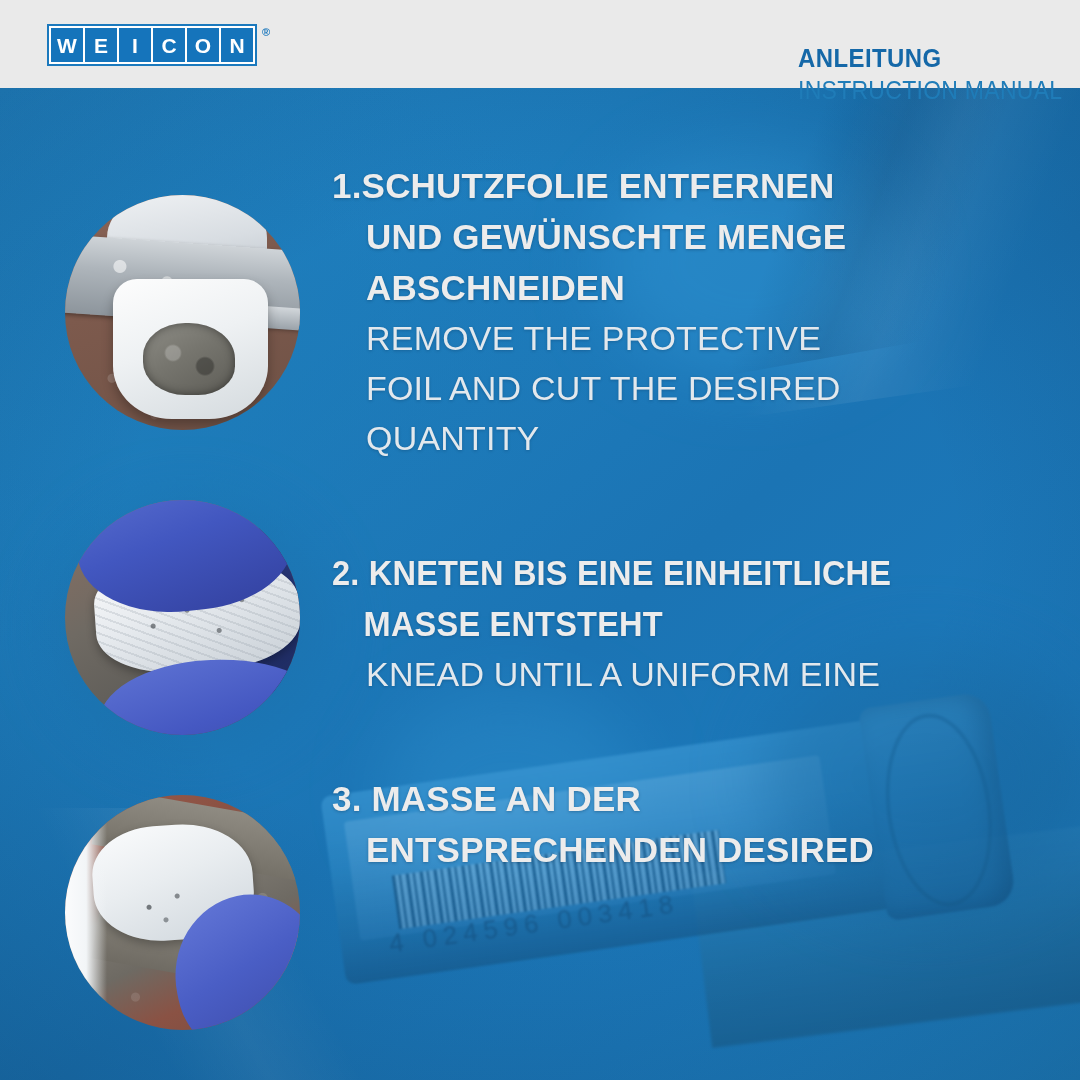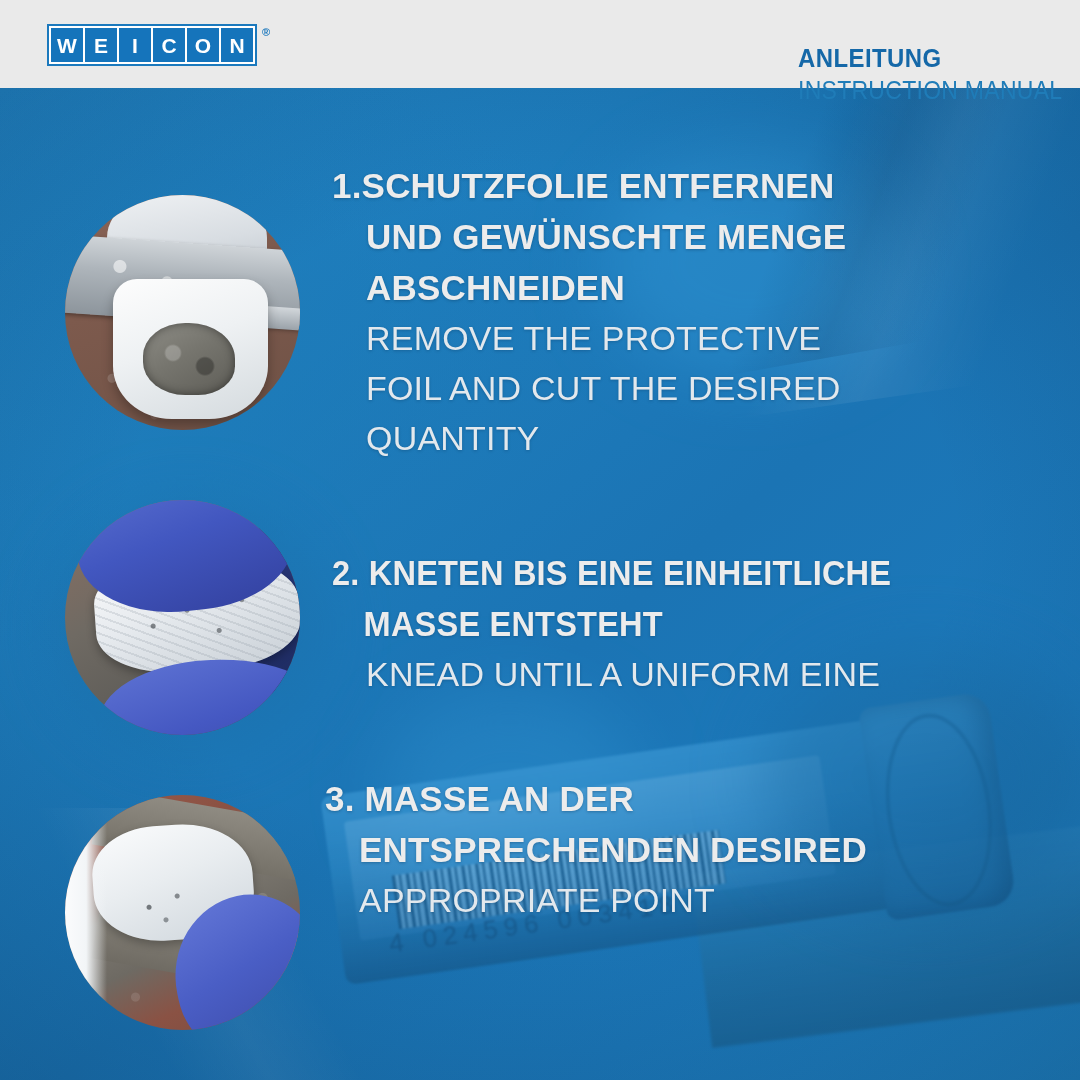--- a/index.html
+++ b/index.html
@@ -387,19 +387,18 @@
         <div class="wall"></div>
         <div class="mortar"></div>
         <div class="mortar2"></div>
         <div class="paste"></div>
         <div class="finger"></div>
         <div class="white-edge"></div>
       </div>
     </div>
   </div>
 
-  <div class="txt" style="left:325px; top:685px; width:700px;">
+  <div class="txt" style="left:332px; top:685px; width:700px;">
     <div class="line-de">3. MASSE AN DER</div>
     <div class="line-de indent">ENTSPRECHENDEN DESIRED</div>
-    <div class="line-en indent">APPROPRIATE POINT</div>
   </div>
 
 </div>
 
 </body></html>

